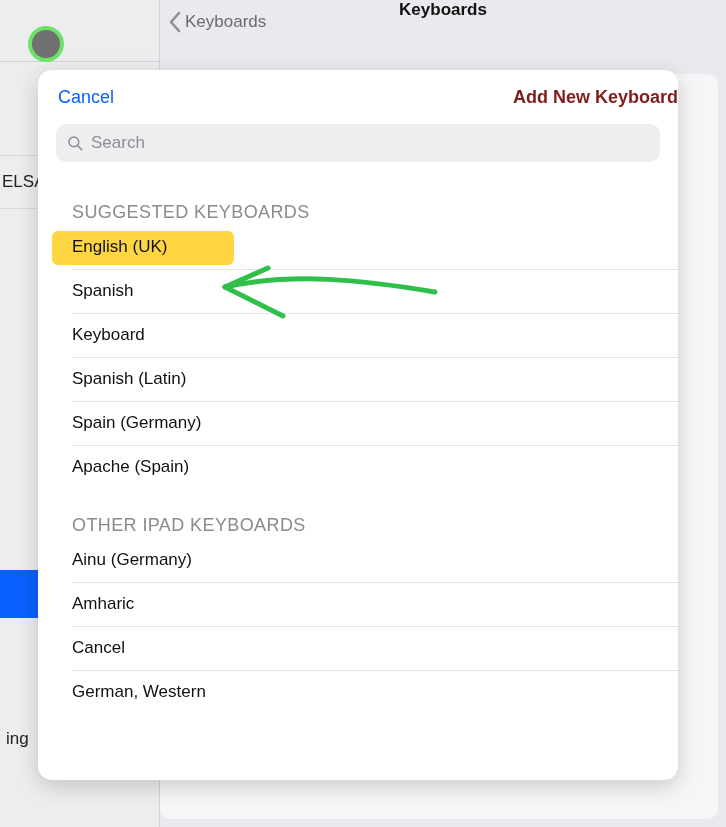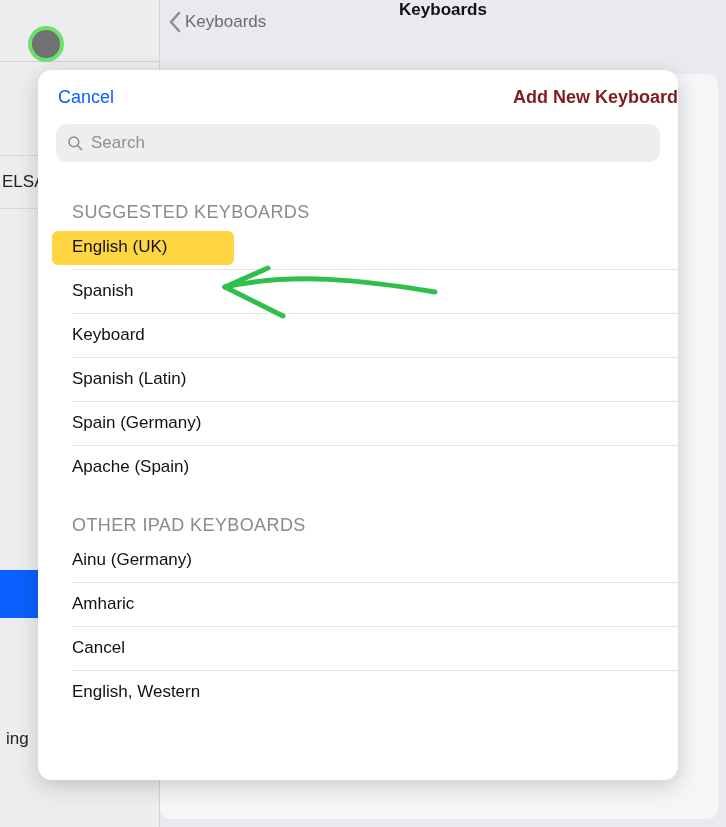--- a/index.html
+++ b/index.html
@@ -189,21 +189,21 @@
       <div class="row first">
         <span class="label">Ainu (Germany)</span>
       </div>
       <div class="row">
         <span class="label">Amharic</span>
       </div>
       <div class="row">
         <span class="label">Cancel</span>
       </div>
       <div class="row">
-        <span class="label">English, Western</span>
+        <span class="label">German, Western</span>
       </div>
     </div>
   </div>
 
   <svg class="arrow" viewBox="0 0 230 70">
     <path d="M222 30 C 150 18, 80 10, 12 25" stroke="#2fbf4a" stroke-width="5" fill="none" stroke-linecap="round"></path>
     <path d="M12 25 L55 6" stroke="#2fbf4a" stroke-width="5" fill="none" stroke-linecap="round"></path>
     <path d="M12 25 L70 54" stroke="#2fbf4a" stroke-width="5" fill="none" stroke-linecap="round"></path>
   </svg>
 </div>

